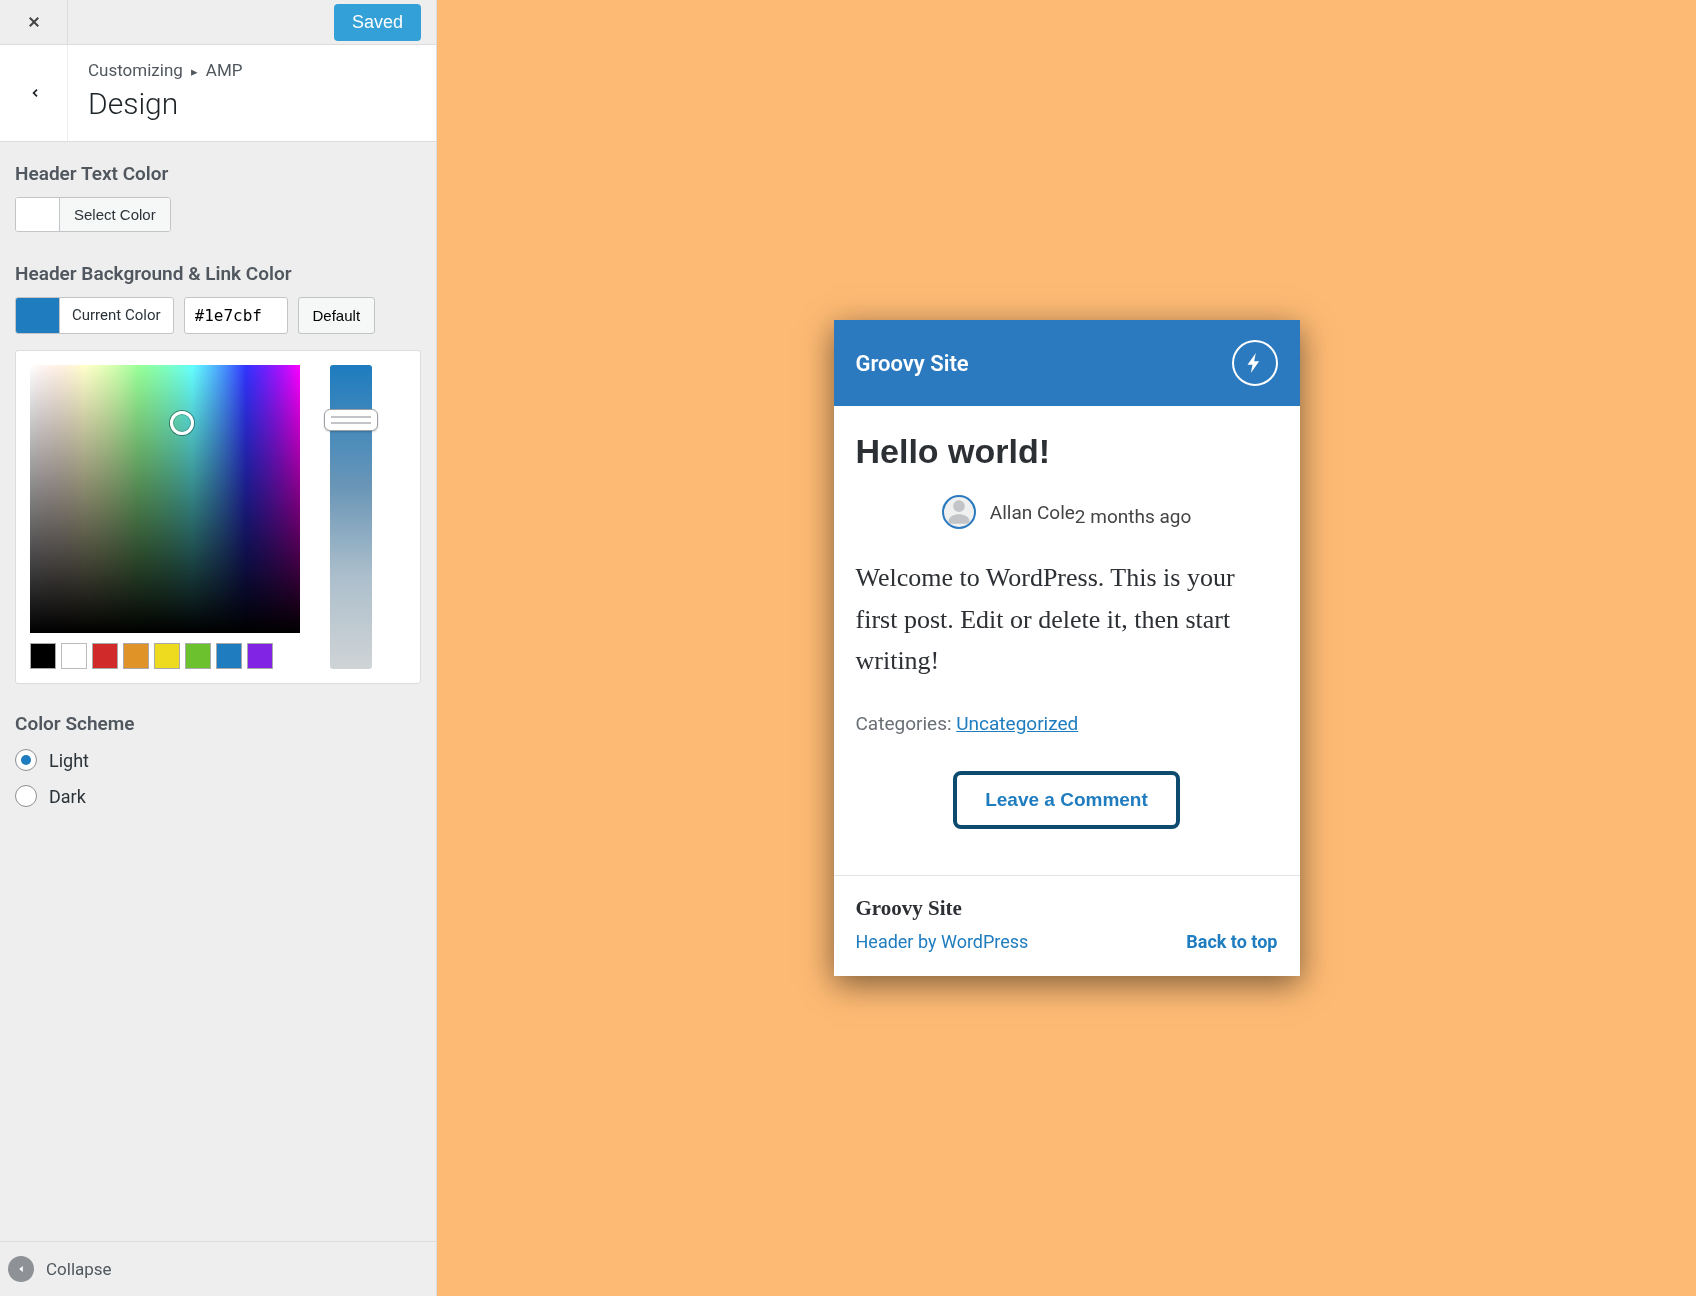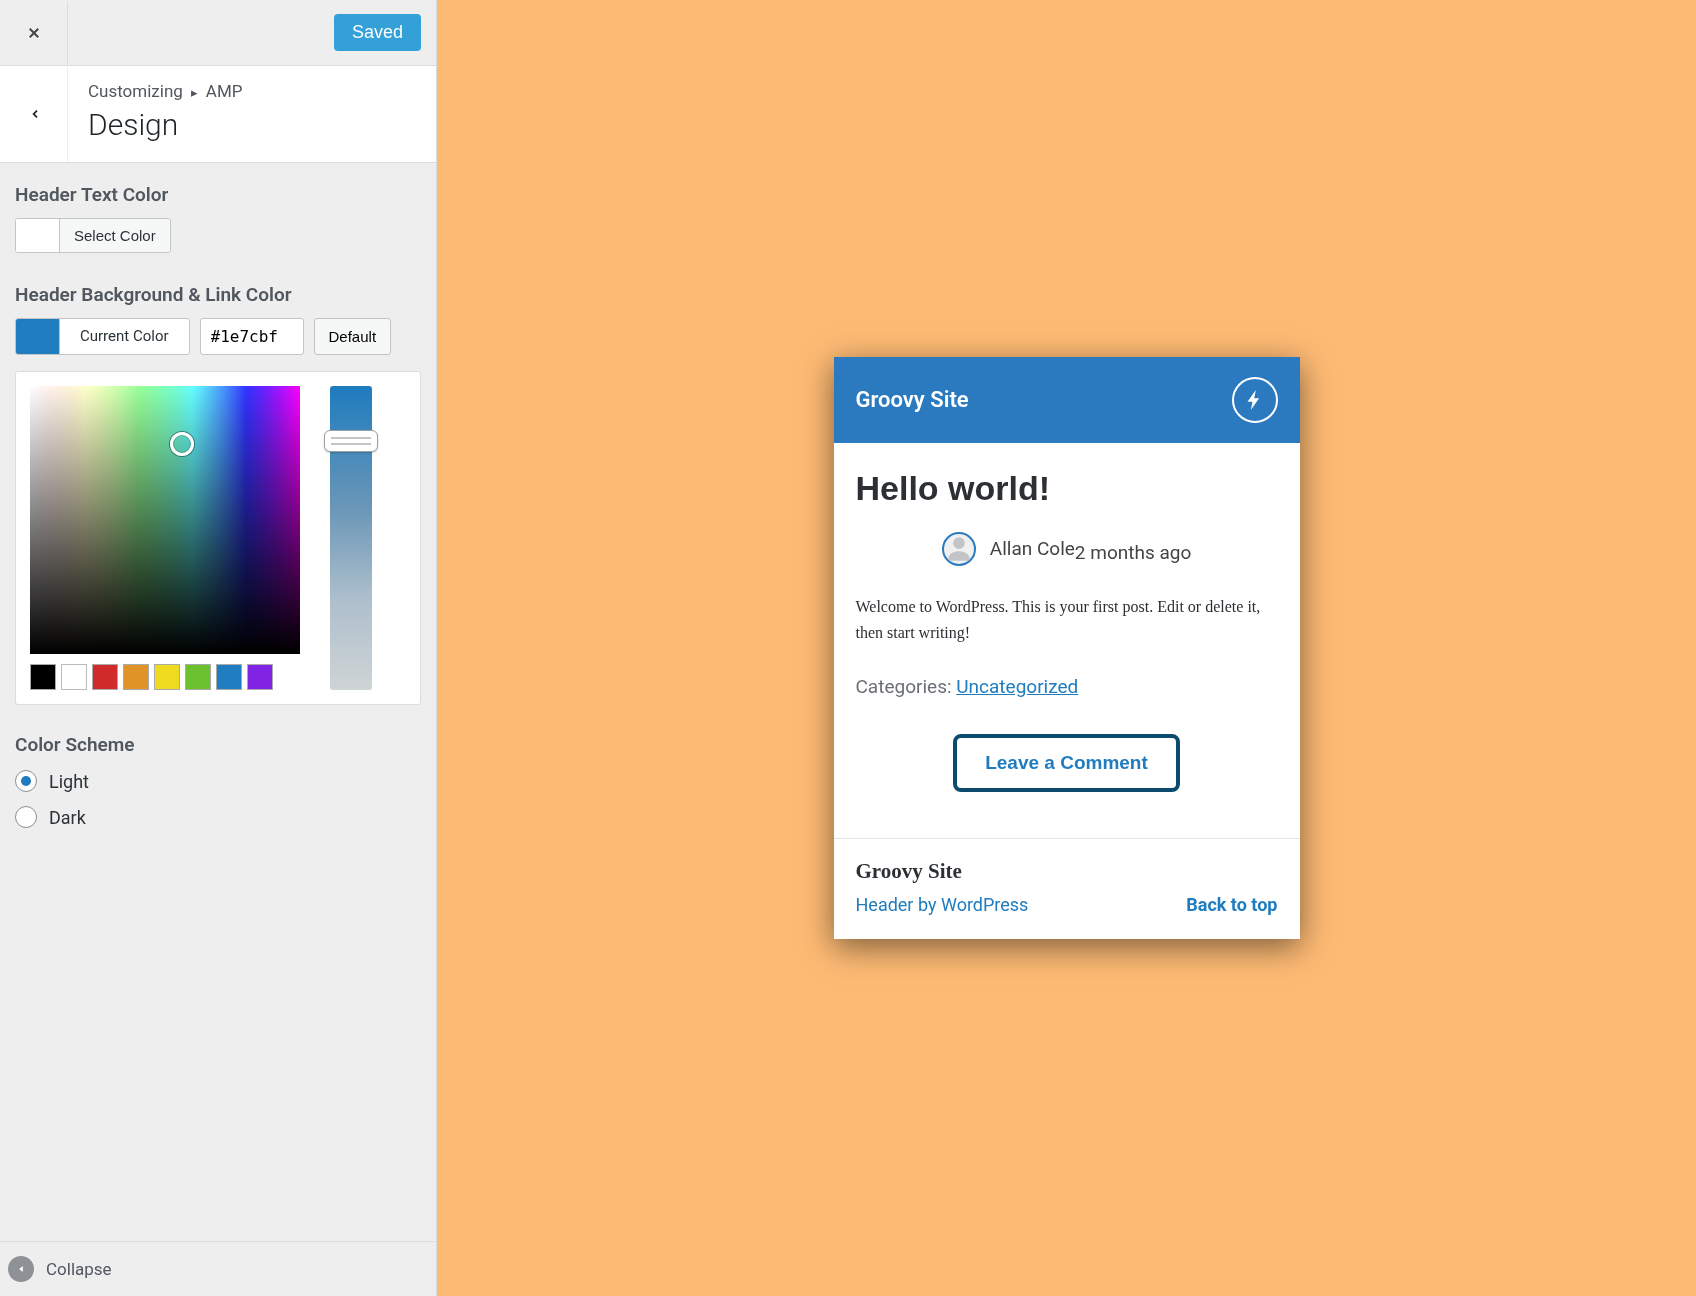--- a/index.html
+++ b/index.html
@@ -16,21 +16,21 @@
     width: 437px;
     min-width: 437px;
     background: #eeeeee;
     border-right: 1px solid #dcdcde;
     display: flex;
     flex-direction: column;
     position: relative;
   }
   
   .topbar {
-    height: 66px;
+    height: 45px;
     display: flex;
     align-items: center;
     justify-content: space-between;
     border-bottom: 1px solid #dcdcde;
     background: #eeeeee;
   }
   .close-btn {
     width: 68px;
     height: 62px;
     display: flex;
@@ -127,21 +127,21 @@
     border-radius:3px;
     overflow:hidden;
     background:#fff;
   }
   .current-color .swatch {
     width: 44px;
     background:#1e7cbf;
     border-right:1px solid #c3c4c7;
   }
   .current-color span {
-    padding: 8px 20px;
+    padding: 8px 12px;
     font-size: 15px;
     color:#2c3338;
   }
   .hex-input {
     border:1px solid #c3c4c7;
     border-radius:3px;
     padding: 8px 10px;
     font-family: ui-monospace, Menlo, monospace;
     font-size: 16px;
     width: 104px;
@@ -301,21 +301,21 @@
     border:2px solid #2b7abf;
     display:flex; align-items:center; justify-content:center;
     background:#f0f0f0;
     overflow:hidden;
   }
   .avatar svg{ width:28px; height:28px; fill:#c3c4c7;}
   .author { font-size:19px; color:#444; }
   .ago { font-size:19px; color:#444;margin-top:8px; }
   .content {
     font-family: Georgia, "Times New Roman", serif;
-    font-size:16px;
+    font-size:26px;
     line-height:1.6;
     color:#2c2f33;
     margin-bottom: 30px;
   }
   .cats { font-size:19px; color:#6a6f76; margin-bottom: 36px; }
   .cats a { color:#1e7cbf; text-decoration: underline; }
   .leave {
     display:block;
     margin: 4px auto 36px auto;
     border:4px solid #0c4a6e;

